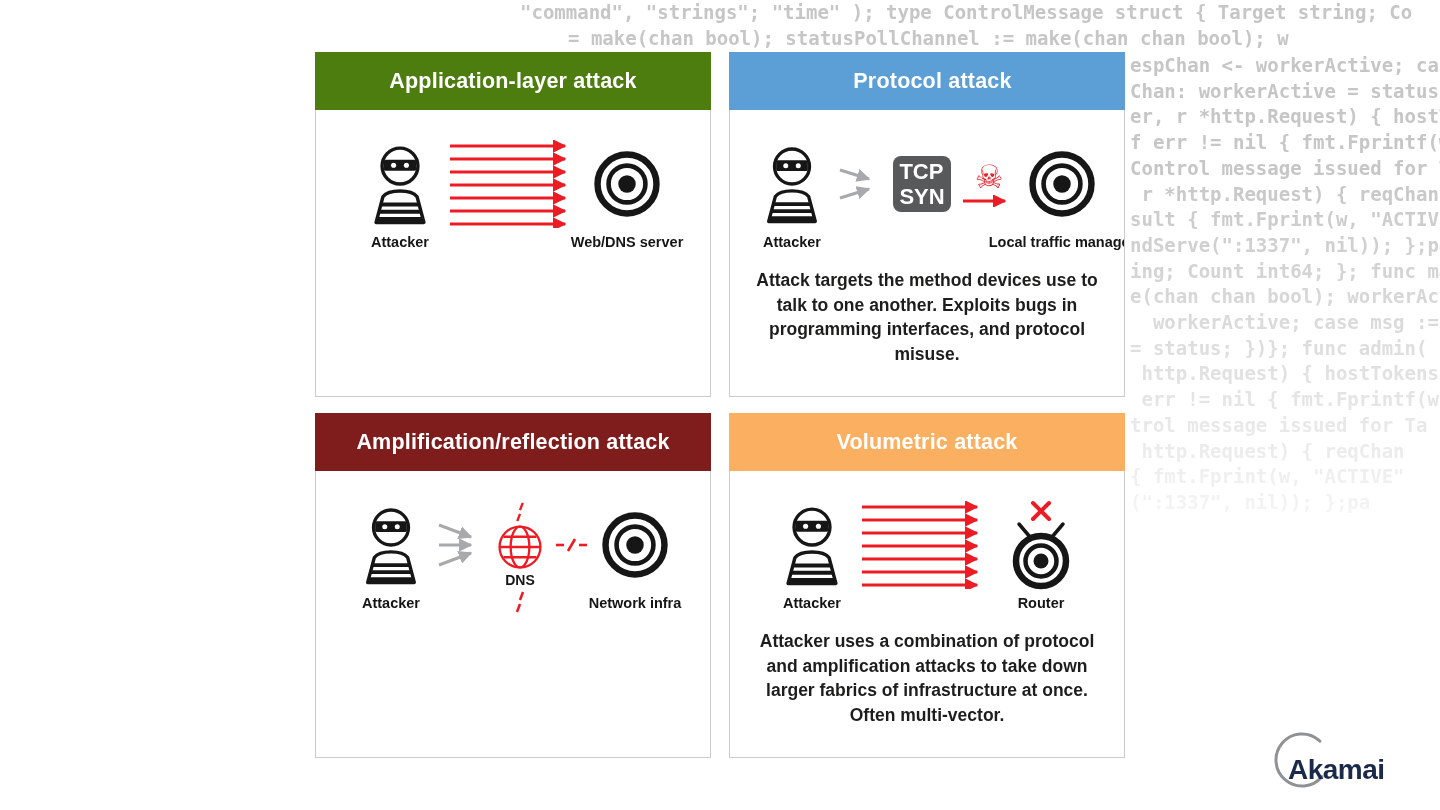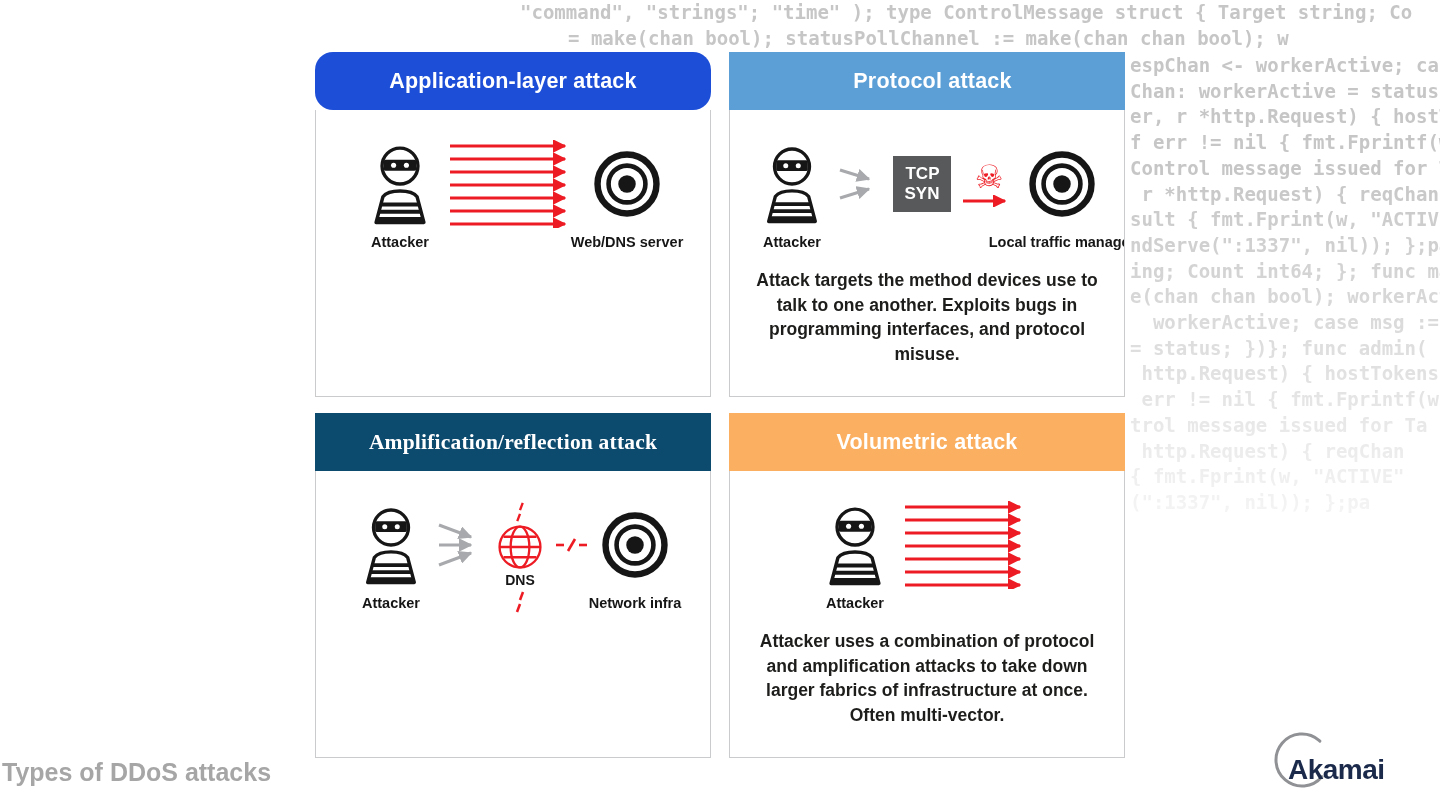--- a/index.html
+++ b/index.html
@@ -53,22 +53,22 @@
     position:absolute; top:96px; left:50%; transform:translateX(-50%);
     white-space:nowrap; font-weight:700; font-size:14.5px; color:#161616;
   }
   .card-text {
     margin-top:12px; padding:0 22px; text-align:center; font-weight:700;
     font-size:17.5px; line-height:1.4; color:#1d1d1b;
   }
 
   .tcp-box {
     width:58px; height:56px; background:var(--tcp,#58595b); color:#fff;
-    font-weight:700; font-size:17px; line-height:1.15; border-radius:0;
-    display:flex; align-items:center; justify-content:center; text-align:right;
+    font-weight:700; font-size:22px; line-height:1.15; border-radius:8px;
+    display:flex; align-items:center; justify-content:center; text-align:left;
     white-space:pre-line;
   }
   .skull-stack { display:flex; flex-direction:column; align-items:center; gap:2px; }
   .skull {
     color:var(--red,#ed1c24); font-size:32px; line-height:1;
     font-family:"DejaVu Sans",sans-serif;
   }
   .dns-label { font-weight:700; font-size:14px; color:#161616; }
   .dash-below { position:absolute; top:92px; left:50%; transform:translateX(-50%); }
 
@@ -131,21 +131,21 @@
 = status; })}; func admin(
  http.Request) { hostTokens
  err != nil { fmt.Fprintf(w,
 trol message issued for Ta
  http.Request) { reqChan
 { fmt.Fprint(w, "ACTIVE"
 (":1337", nil)); };pa</pre>
   <div class="code-fade"></div>
 
   <div class="card" id="card-0">
-    <div class="card-header" style="background: #1d4ed8; border-radius: 18px;">Application-layer attack</div>
+    <div class="card-header" style="background: #4d7c0f;">Application-layer attack</div>
     <div class="card-body">
       <div class="figure">
         <div class="fig-col">
           <div class="icon-box">
             <svg width="72" height="82" viewBox="0 0 84 96">
                 <use href="#sym-attacker"></use>
               </svg>
           </div>
           <div class="fig-label">Attacker</div>
         </div>
@@ -221,21 +221,21 @@
               </svg>
           </div>
           <div class="fig-label">Local traffic manager</div>
         </div>
       </div>
       <div class="card-text">Attack targets the method devices use to talk to one another. Exploits bugs in programming interfaces, and protocol misuse.</div>
     </div>
   </div>
 
   <div class="card" id="card-2">
-    <div class="card-header" style="background: #0c4a6e; font-family: Liberation Serif, serif;">Amplification/reflection attack</div>
+    <div class="card-header" style="background: #7f1d1d;">Amplification/reflection attack</div>
     <div class="card-body">
       <div class="figure">
         <div class="fig-col">
           <div class="icon-box">
             <svg width="70" height="80" viewBox="0 0 84 96">
                 <use href="#sym-attacker"></use>
               </svg>
           </div>
           <div class="fig-label">Attacker</div>
         </div>
@@ -319,26 +319,43 @@
                 <line x1="2" y1="19" x2="117" y2="19" marker-end="url(#mk-red)"></line>
                 <line x1="2" y1="32" x2="117" y2="32" marker-end="url(#mk-red)"></line>
                 <line x1="2" y1="45" x2="117" y2="45" marker-end="url(#mk-red)"></line>
                 <line x1="2" y1="58" x2="117" y2="58" marker-end="url(#mk-red)"></line>
                 <line x1="2" y1="71" x2="117" y2="71" marker-end="url(#mk-red)"></line>
                 <line x1="2" y1="84" x2="117" y2="84" marker-end="url(#mk-red)"></line>
               </g>
             </svg>
           </div>
         </div>
+        <div class="fig-col">
+          <div class="icon-box">
+            <svg width="74" height="90" viewBox="0 0 74 90">
+              <g stroke="var(--red,#ed1c24)" stroke-width="4" stroke-linecap="round">
+                <line x1="29" y1="3" x2="45" y2="19"></line>
+                <line x1="45" y1="3" x2="29" y2="19"></line>
+              </g>
+              <g stroke="#161616" stroke-width="3.5" stroke-linecap="round">
+                <line x1="15" y1="24" x2="26" y2="37"></line>
+                <line x1="59" y1="24" x2="48" y2="37"></line>
+              </g>
+              <circle cx="37" cy="61" r="25" fill="none" stroke="#161616" stroke-width="6.5"></circle>
+              <circle cx="37" cy="61" r="15.5" fill="none" stroke="#161616" stroke-width="4.5"></circle>
+              <circle cx="37" cy="61" r="7.5" fill="#161616"></circle>
+            </svg>
+          </div>
+          <div class="fig-label">Router</div>
+        </div>
       </div>
       <div class="card-text">Attacker uses a combination of protocol and amplification attacks to take down larger fabrics of infrastructure at once. Often multi-vector.</div>
     </div>
   </div>
 
-  <div class="caption">Types of DDoS attacks</div>
 
   <div class="logo">
     <svg class="logo-swoosh" width="68" height="60" viewBox="0 0 68 60">
       <circle cx="34" cy="30" r="26" fill="none" stroke="#8f9194" stroke-width="3" pathLength="100" stroke-dasharray="76 24" stroke-linecap="round" transform="rotate(40 34 30)"></circle>
     </svg>
     <span class="logo-text">Akamai</span>
   </div>
 
 </div>
 

